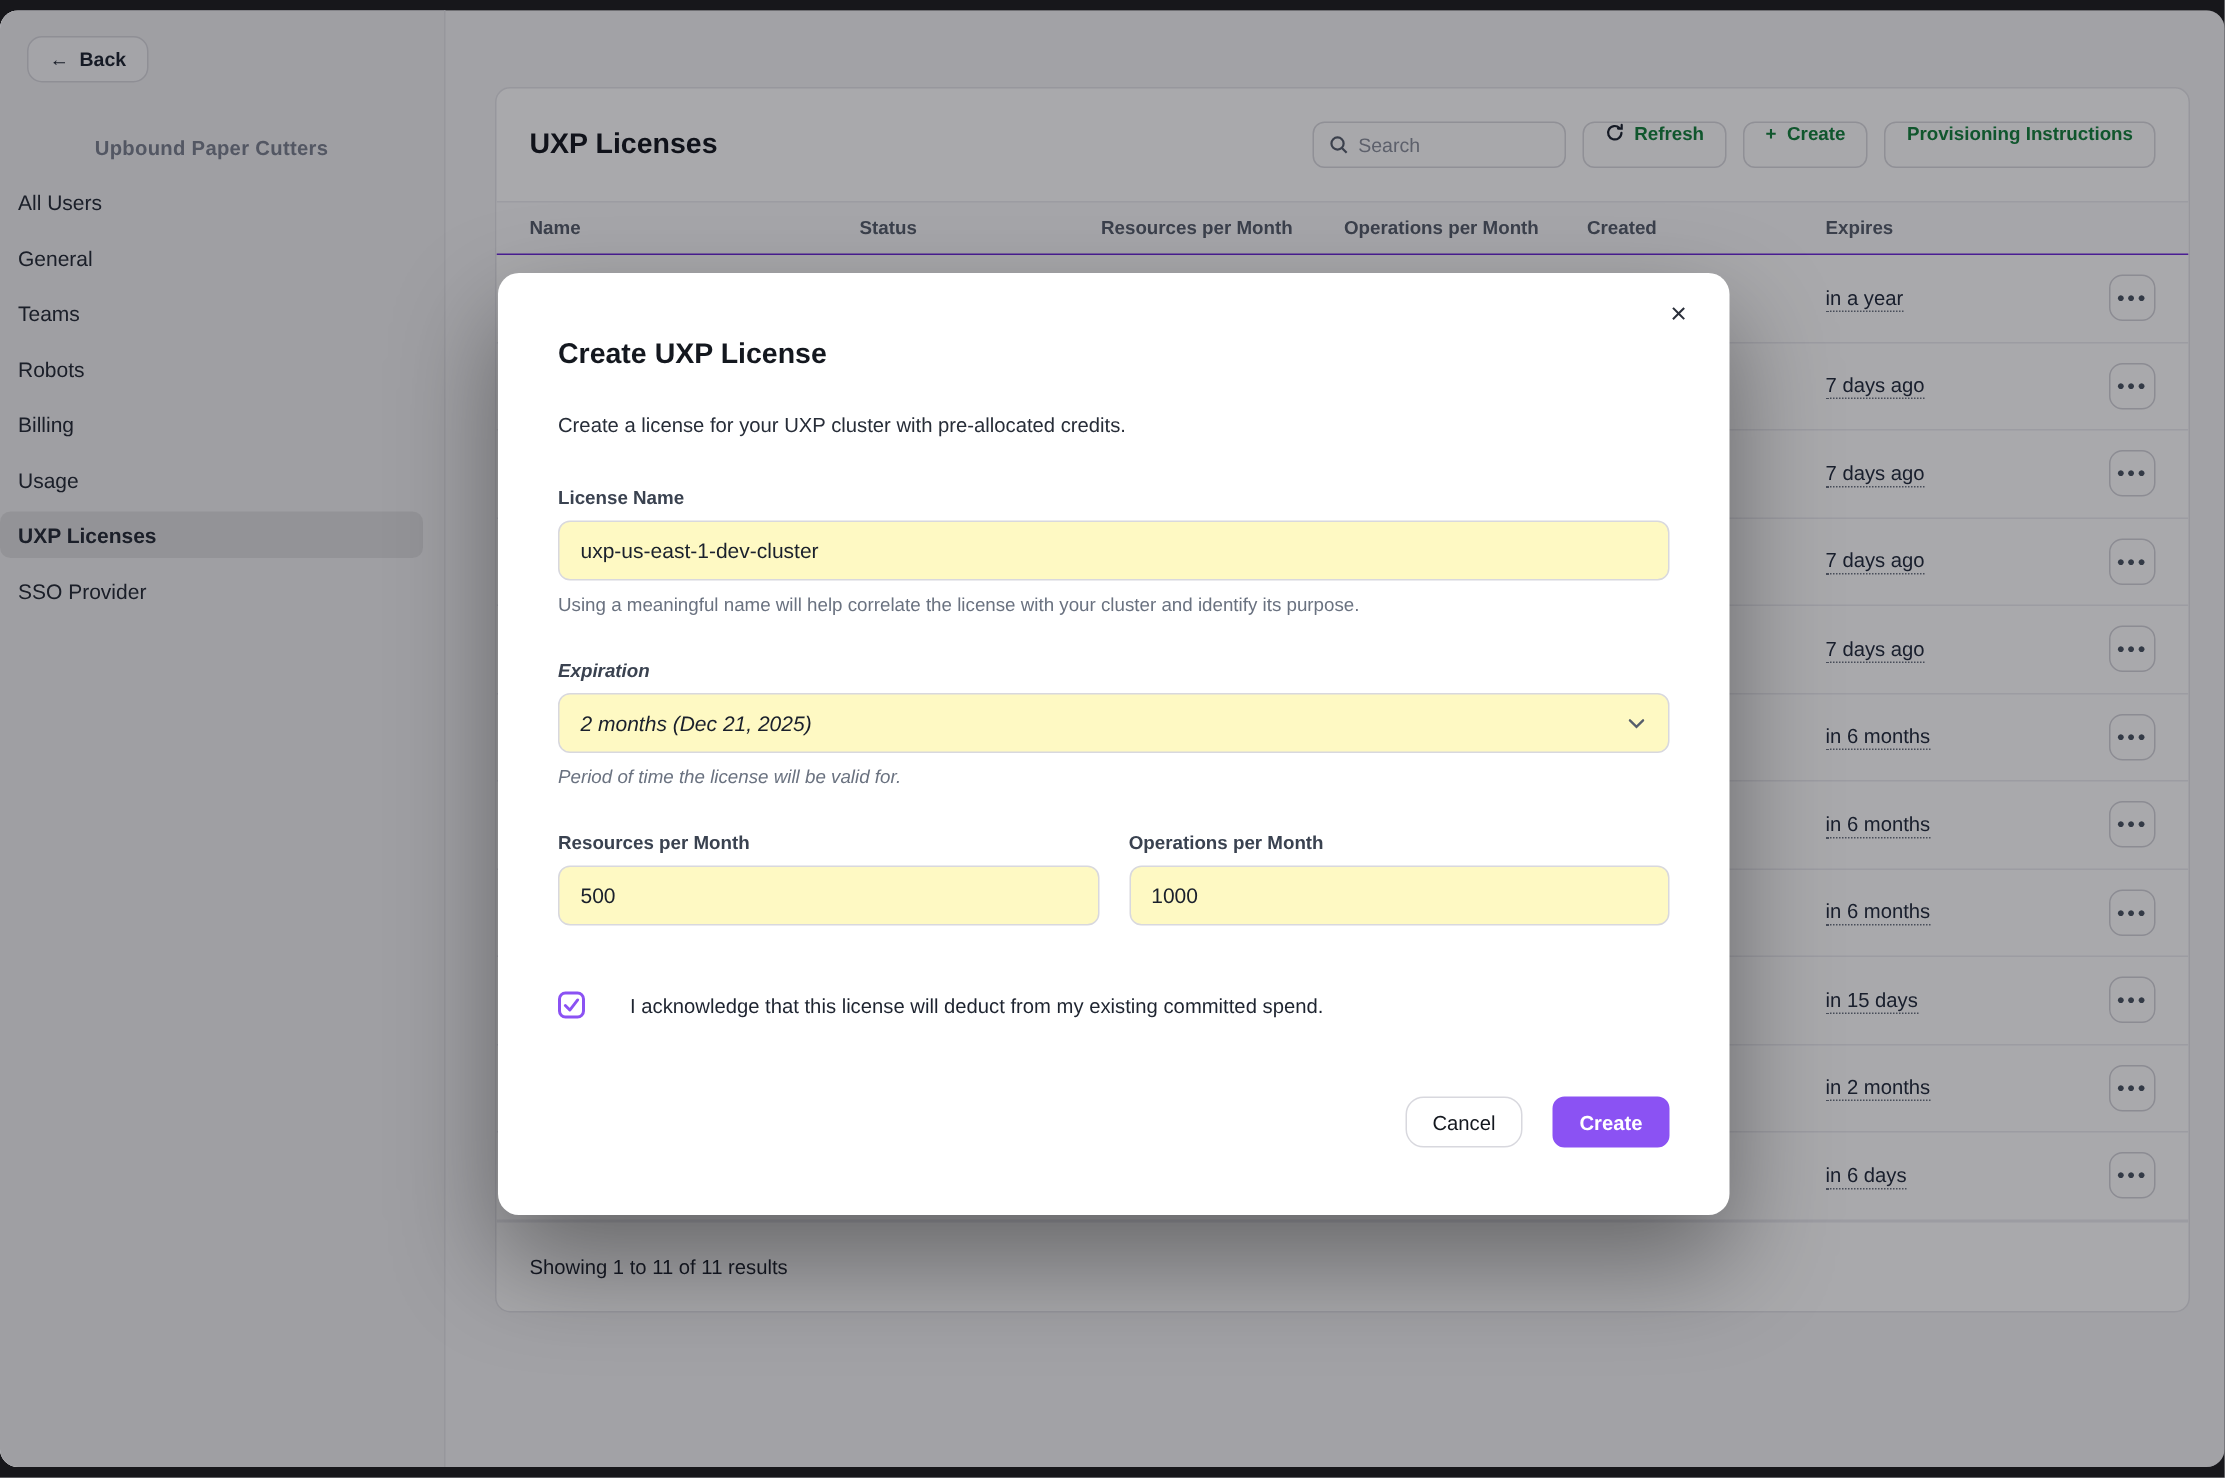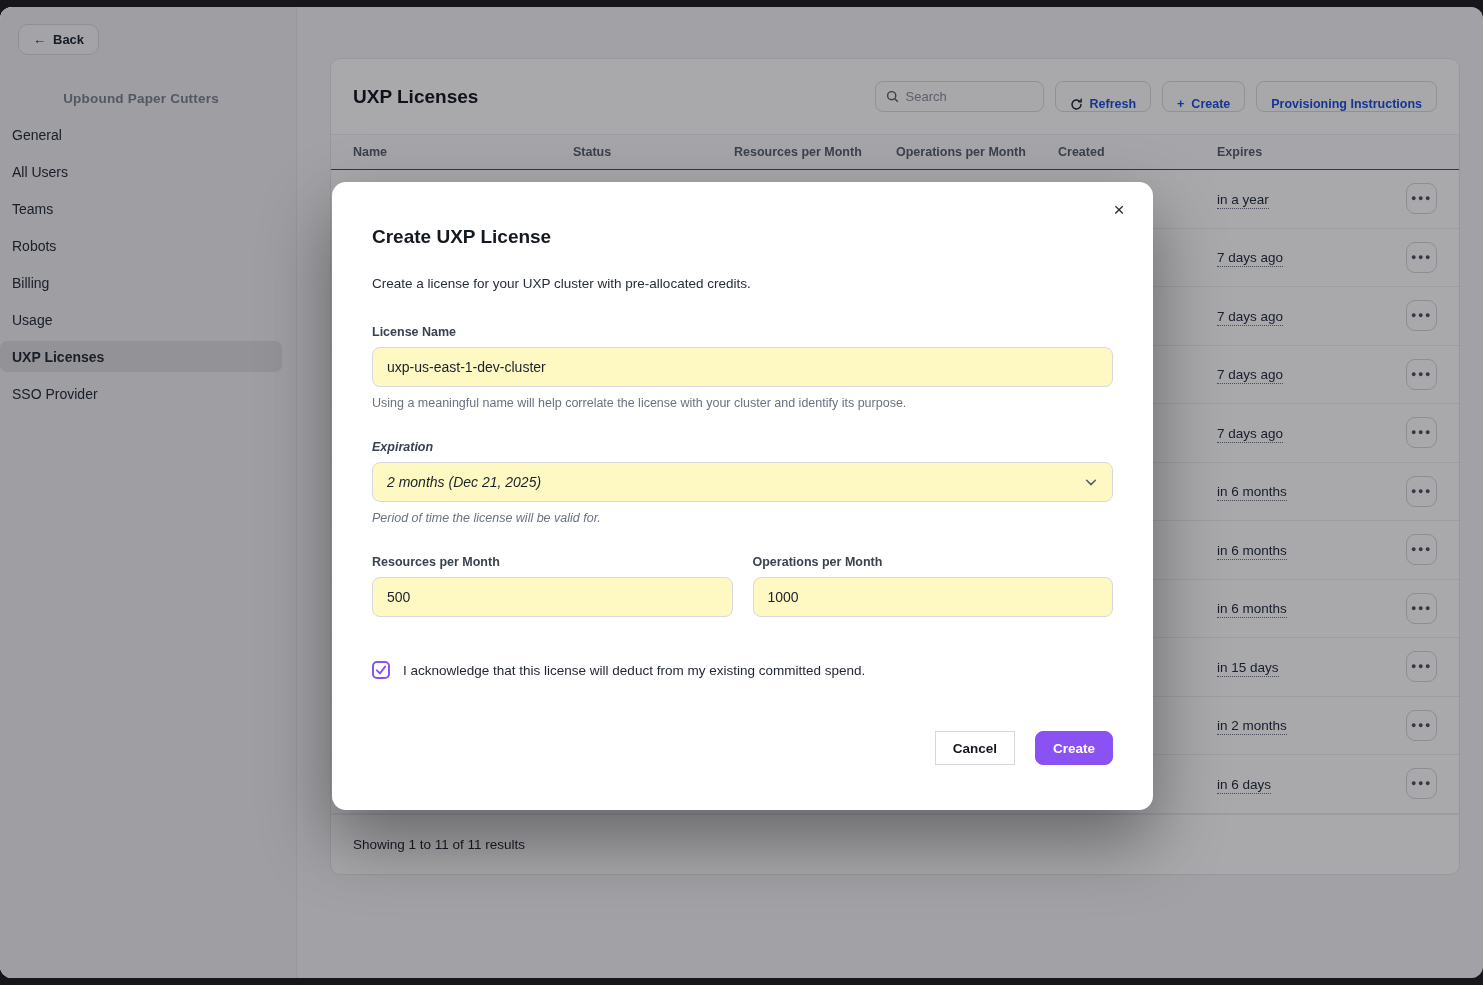--- a/index.html
+++ b/index.html
@@ -54,23 +54,23 @@
   .search-box {
     width:169px; height:31px; display:flex; align-items:center; gap:7px;
     padding:0 10px; background:#fdfdfe; border:1px solid #d9d9de; border-radius:8px;justify-content:space-between;
   }
   .search-box input {
     border:none; outline:none; background:transparent; width:100%;
     font-size:13px; color:#1d2430; font-family:inherit;
   }
   .search-box input::placeholder { color:#8a8f9b; }
   .btn {
-    height:31px; display:inline-flex; align-items:flex-end; gap:7px; padding:0 14px;
+    height:31px; display:inline-flex; align-items:flex-start; gap:7px; padding:0 14px;
     background:#fdfdfe; border:1px solid #d9d9de; border-radius:8px;
-    font-size:12.5px; font-weight:700; color:#1d4ed8; cursor:pointer;
+    font-size:12.5px; font-weight:700; color:#15803d; cursor:pointer;
     font-family:inherit; white-space:nowrap;
   }
   .icon-svg { display:inline-flex; }
   
   .thead, .trow {
     display:grid;
     grid-template-columns:220px 161px 162px 162px 159px 1fr 48px;
     align-items:center; padding:0 22px;
   }
   .thead {
@@ -122,55 +122,55 @@
     border:1px solid #d8d8de; border-radius:8px; background:#fef9c3;
     font-size:14px; color:#1a202c; padding:0 14px; font-family:inherit;
   }
   .select {
     display:flex; align-items:center; cursor:pointer;
   }
   .select .select-value { flex:1; }
   .field-help { margin-top:9px; font-size:12.5px; color:#6a7280; }
   .two-col { display:flex; gap:20px; margin-top:30px; }
   .two-col .col { flex:1; }
-  .ack-row { margin-top:44px; display:flex; align-items:center; gap:13px; }
+  .ack-row { margin-top:44px; display:flex; align-items:center; gap:30px; }
   .checkbox {
     width:18px; height:18px; border:2px solid #8b52f3; border-radius:5px;
     background:#fff; display:inline-flex; align-items:center; justify-content:center;
     cursor:pointer; flex:0 0 auto;
   }
   .checkbox svg { visibility:hidden; }
   .checkbox[data-checked="true"] svg { visibility:visible; }
   .ack-label { font-size:13.5px; color:#1e2430; }
   .modal-buttons { margin-top:52px; display:flex; justify-content:flex-end; gap:20px; }
   .btn-cancel {
     height:34px; padding:0 17px; background:#fff; border:1px solid #d8d8de;
-    border-radius:0; font-size:13.5px; font-weight:700; color:#14181f;
+    border-radius:12px; font-size:13.5px; font-weight:400; color:#14181f;
     cursor:pointer; font-family:inherit;
   }
   .btn-create {
     height:34px; padding:0 17px; background:#8b52f3; border:1px solid #8b52f3;
     border-radius:8px; font-size:13.5px; font-weight:700; color:#ffffff;
     cursor:pointer; font-family:inherit;
   }
 </style>
 </head>
 <body>
 
 <div class="window">
 
   <aside class="sidebar">
     <button class="back-btn">
       <span>←</span>
       <span>Back</span>
     </button>
     <nav class="nav">
       <div class="nav-org">Upbound Paper Cutters</div>
+      <div class="nav-item">All Users</div>
       <div class="nav-item">General</div>
-      <div class="nav-item">All Users</div>
       <div class="nav-item">Teams</div>
       <div class="nav-item">Robots</div>
       <div class="nav-item">Billing</div>
       <div class="nav-item">Usage</div>
       <div class="nav-item active">UXP Licenses</div>
       <div class="nav-item">SSO Provider</div>
     </nav>
   </aside>
 
   <main class="main">

